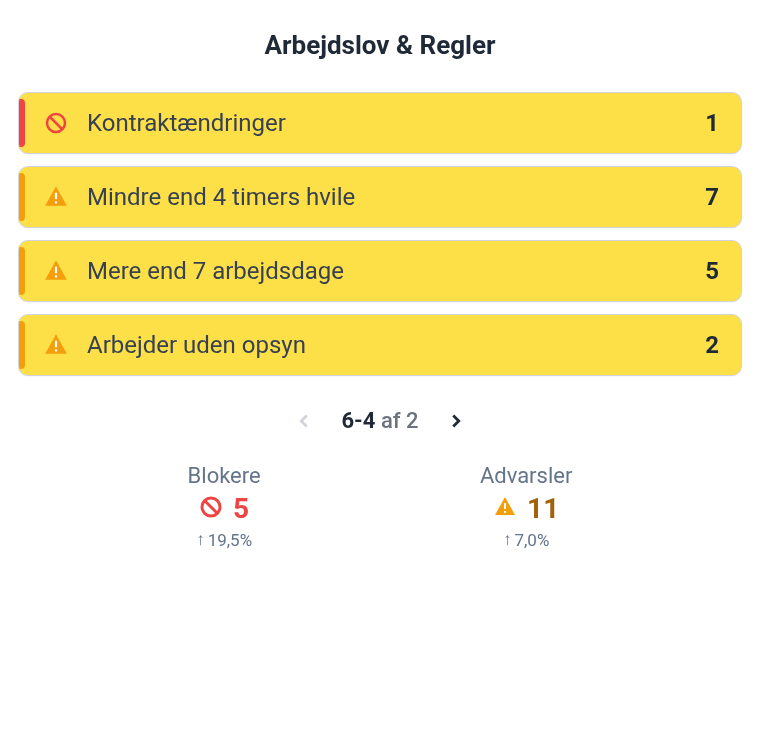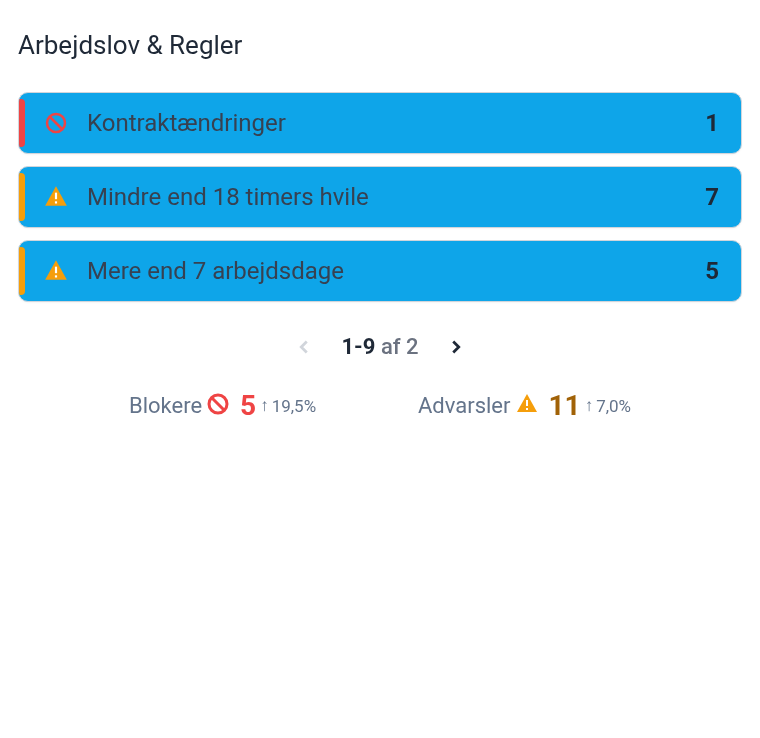--- a/index.html
+++ b/index.html
@@ -4,35 +4,35 @@
   <style>
     * { margin: 0; padding: 0; box-sizing: border-box; }
     body {
       font-family: -apple-system, BlinkMacSystemFont, 'Segoe UI', Roboto, sans-serif;
       background: #fff;
       width: 760px;
       height: 738px;
       padding: 30px 18px;
     }
     .page-title {
-      text-align: left;
+      text-align: center;
       font-size: 26px;
-      font-weight: 400;
+      font-weight: 700;
       color: #1f2937;
       margin-bottom: 32px;
     }
     .rules-list {
       display: flex;
       flex-direction: column;
       gap: 12px;
     }
     .rule-item {
       display: flex;
       align-items: center;
-      background: #0ea5e9;
+      background: #fde047;
       border: 1px solid #d1d5db;
       border-radius: 10px;
       padding: 16px 22px 16px 0;
       position: relative;
       overflow: hidden;
       cursor: pointer;
       box-shadow: 0 1px 2px rgba(0,0,0,0.04);
     }
     .rule-accent {
       position: absolute;
@@ -83,21 +83,21 @@
     .page-info { color: #6b7280; font-weight: 500; }
     .page-range { color: #1f2937; font-weight: 700; }
     .stats {
       display: flex;
       justify-content: space-around;
       margin-top: 30px;
       padding: 0 60px;
     }
     .stat {
       display: flex;
-      flex-direction: row;
+      flex-direction: column;
       align-items: center;
       gap: 4px;
     }
     .stat-label {
       font-size: 22px;
       color: #64748b;
       font-weight: 400;
     }
     .stat-value-row {
       display: flex;
@@ -139,48 +139,60 @@
 
   <div class="rule-item">
     <div class="rule-accent warn"></div>
     <span class="rule-icon">
       <svg viewBox="0 0 24 24" width="26" height="26" fill="#f59e0b">
         <path d="M12 2 L22 20 L2 20 Z"></path>
           <rect x="11" y="8" width="2" height="6" fill="#fff"></rect>
           <rect x="11" y="16" width="2" height="2" fill="#fff"></rect>
       </svg>
     </span>
-    <span class="rule-label">Mindre end 18 timers hvile</span>
+    <span class="rule-label">Mindre end 4 timers hvile</span>
     <span class="rule-count">7</span>
   </div>
 
   <div class="rule-item">
     <div class="rule-accent warn"></div>
     <span class="rule-icon">
       <svg viewBox="0 0 24 24" width="26" height="26" fill="#f59e0b">
         <path d="M12 2 L22 20 L2 20 Z"></path>
           <rect x="11" y="8" width="2" height="6" fill="#fff"></rect>
           <rect x="11" y="16" width="2" height="2" fill="#fff"></rect>
       </svg>
     </span>
     <span class="rule-label">Mere end 7 arbejdsdage</span>
     <span class="rule-count">5</span>
   </div>
 
+  <div class="rule-item">
+    <div class="rule-accent warn"></div>
+    <span class="rule-icon">
+      <svg viewBox="0 0 24 24" width="26" height="26" fill="#f59e0b">
+        <path d="M12 2 L22 20 L2 20 Z"></path>
+          <rect x="11" y="8" width="2" height="6" fill="#fff"></rect>
+          <rect x="11" y="16" width="2" height="2" fill="#fff"></rect>
+      </svg>
+    </span>
+    <span class="rule-label">Arbejder uden opsyn</span>
+    <span class="rule-count">2</span>
+  </div>
 
 </div>
 
 <div class="pagination">
   <span class="page-arrow disabled">
     <svg viewBox="0 0 24 24" width="22" height="22" fill="none" stroke="currentColor" stroke-width="3">
         <polyline points="15 6 9 12 15 18"></polyline>
       </svg>
   </span>
   <span class="page-info">
-    <span class="page-range">1-9</span>
+    <span class="page-range">6-4</span>
     <span>af</span>
     <span>2</span>
   </span>
   <span class="page-arrow active">
     <svg viewBox="0 0 24 24" width="22" height="22" fill="none" stroke="currentColor" stroke-width="3">
         <polyline points="9 6 15 12 9 18"></polyline>
       </svg>
   </span>
 </div>
 

